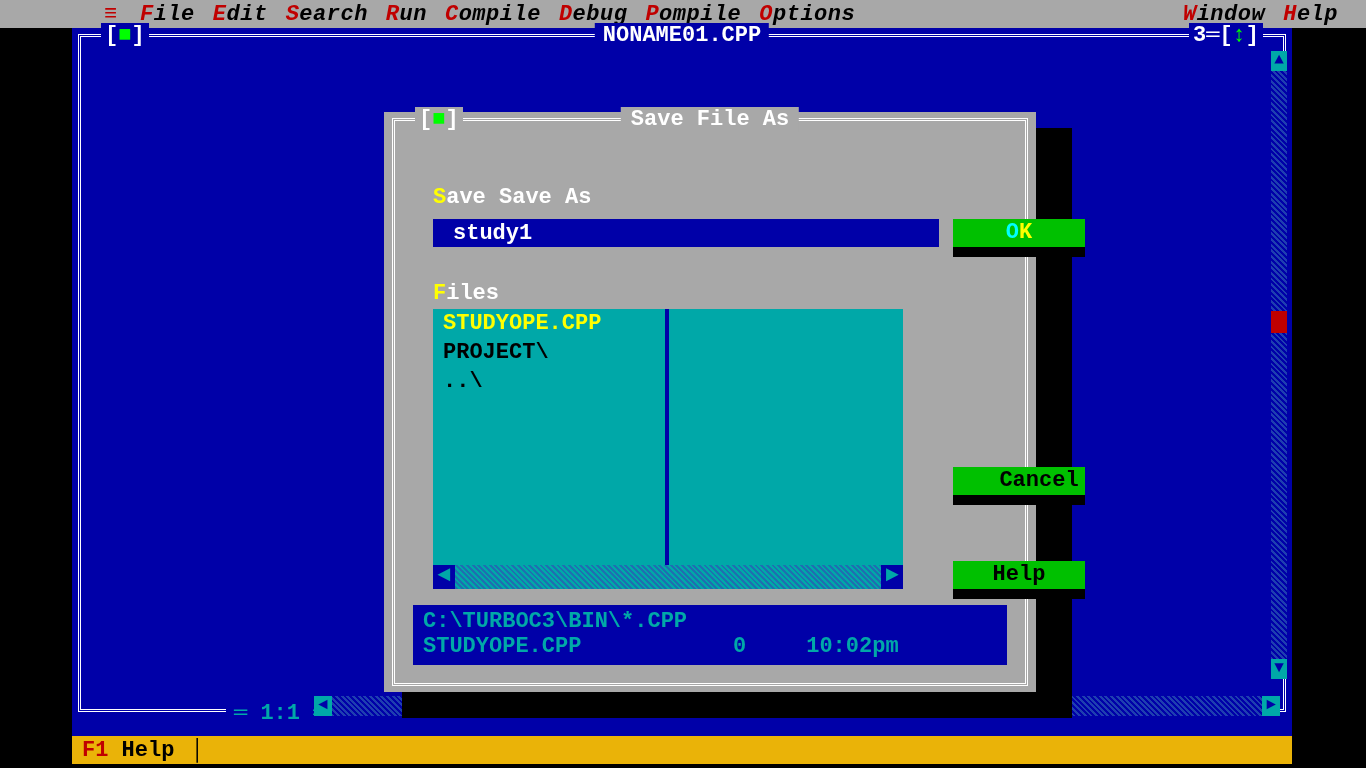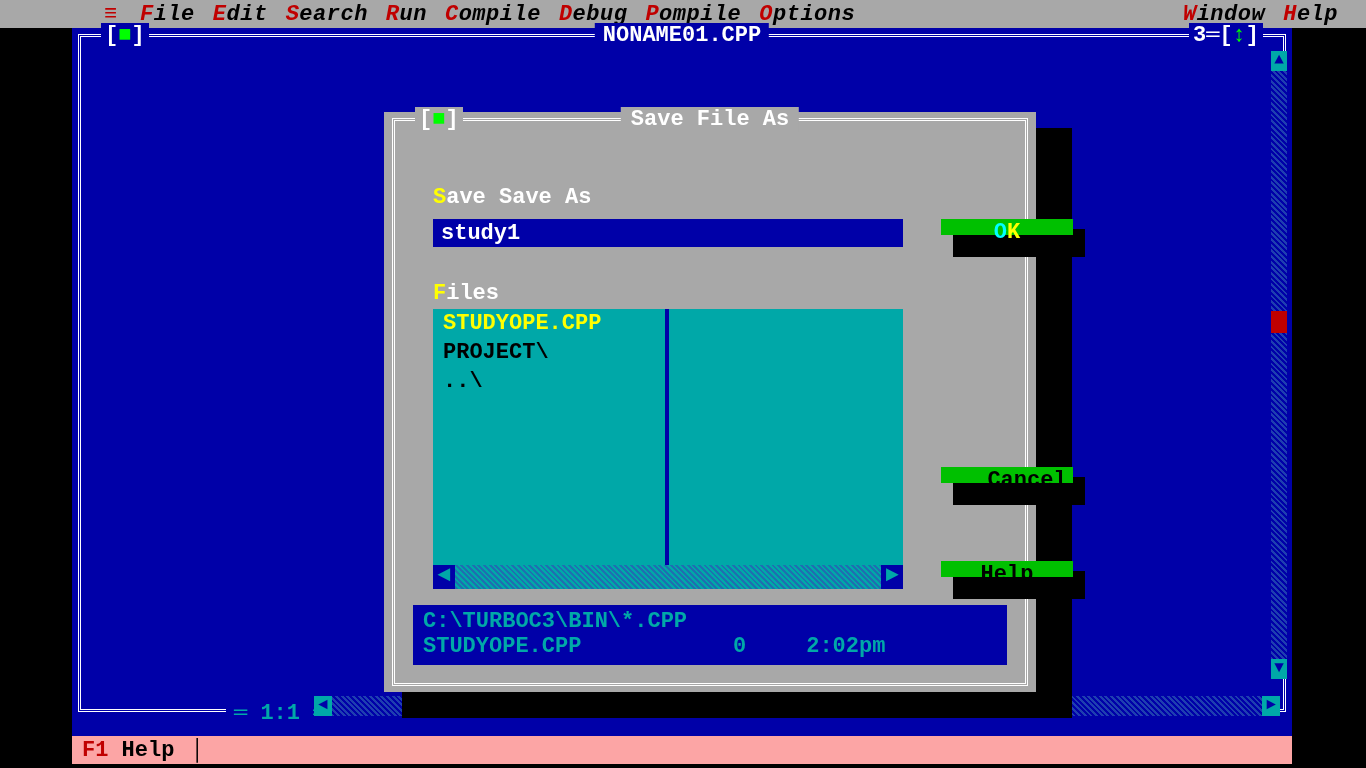--- a/index.html
+++ b/index.html
@@ -122,59 +122,60 @@
   .dialog-close {
     position:absolute; top:-14px; left:20px;
     background:#a8a8a8; padding:0 4px; color:#fff;
   }
   .dialog-close .sq{color:#00ff00;}
   .dlg-label {
     position:absolute; color:#fff;
   }
   .dlg-label .hot{color:#ffff00;}
   .filename-input{
-    position:absolute; top:98px; left:38px; width:470px; height:28px;
-    background:#0000a8; color:#fff; padding:2px 8px;
+    position:absolute; top:98px; left:38px; width:506px; height:28px;
+    background:#0000a8; color:#fff; padding:2px 20px;
   }
   .files-box{
     position:absolute; top:188px; left:38px; width:470px; height:280px;
     background:#00a8a8;
   }
   .files-divider{
     position:absolute; left:232px; top:0; bottom:20px; width:4px; background:#0000a8;
   }
   .file-item{ padding:2px 10px; color:#000; cursor:pointer;}
   .file-item.sel{ color:#ffff00; }
   .files-hscroll{
     position:absolute; left:0; right:0; bottom:0; height:24px;
     background: repeating-linear-gradient(45deg,#1e70b0,#1e70b0 2px,#00a8a8 2px,#00a8a8 4px);
   }
   .files-hscroll .cap{position:absolute; top:0; width:22px; height:24px; background:#0000a8; color:#00a8a8; text-align:center; line-height:22px;}
   .files-hscroll .cap.l{left:0;}
   .files-hscroll .cap.r{right:0;}
   
   .btn-shadow{position:absolute; width:132px; height:28px; background:#000;}
   .btn{
-    position:absolute; width:132px; height:16px;
+    position:absolute; width:132px; height:28px;
     background:#00c000; color:#000; text-align:center; line-height:28px;
     cursor:pointer;
+    margin-left:12px;
   }
   .btn.default{ color:#ffff00; }
   .btn.default .hot{color:#00ffff;}
   
   .info-panel{
     position:absolute; left:18px; right:18px; bottom:18px; height:60px;
     background:#0000a8; color:#00a8a8; padding:4px 10px;
   }
   .info-row{display:flex; gap:30px;}
   .info-row .c1{flex:0 0 280px;}
   
   .statusbar{
     position:absolute; left:72px; right:74px; bottom:4px; height:28px;
-    background:#fca5a5; color:#000;
+    background:#eab308; color:#000;
     display:flex; align-items:center; gap:10px; padding-left:10px;
   }
   .statusbar .f1{color:#c00000;}
   .statusbar .sep{color:#000; margin:0 6px;}
 </style>
 </head>
 <body>
 
 <div class="menubar">
   <span class="hamburger">≡</span>
@@ -239,21 +240,21 @@
       <div class="btn" style="top:346px; left:546px;padding-left:40px;">Cancel</div>
 
       <div class="btn-shadow" style="top:450px; left:558px;"></div>
       <div class="btn" style="top:440px; left:546px;">Help</div>
 
       <div class="info-panel">
         <div>C:\TURBOC3\BIN\*.CPP</div>
         <div class="info-row">
           <span class="c1">STUDYOPE.CPP</span>
           <span>0</span>
-          <span style="margin-left:30px;">2:02pm</span>
+          <span style="margin-left:30px;">10:02pm</span>
         </div>
       </div>
     </div>
   </div>
 </div>
 
 <div class="statusbar">
   <span><span class="f1">F1</span> <span>Help</span></span>
   <span class="sep">│</span>
 </div>

